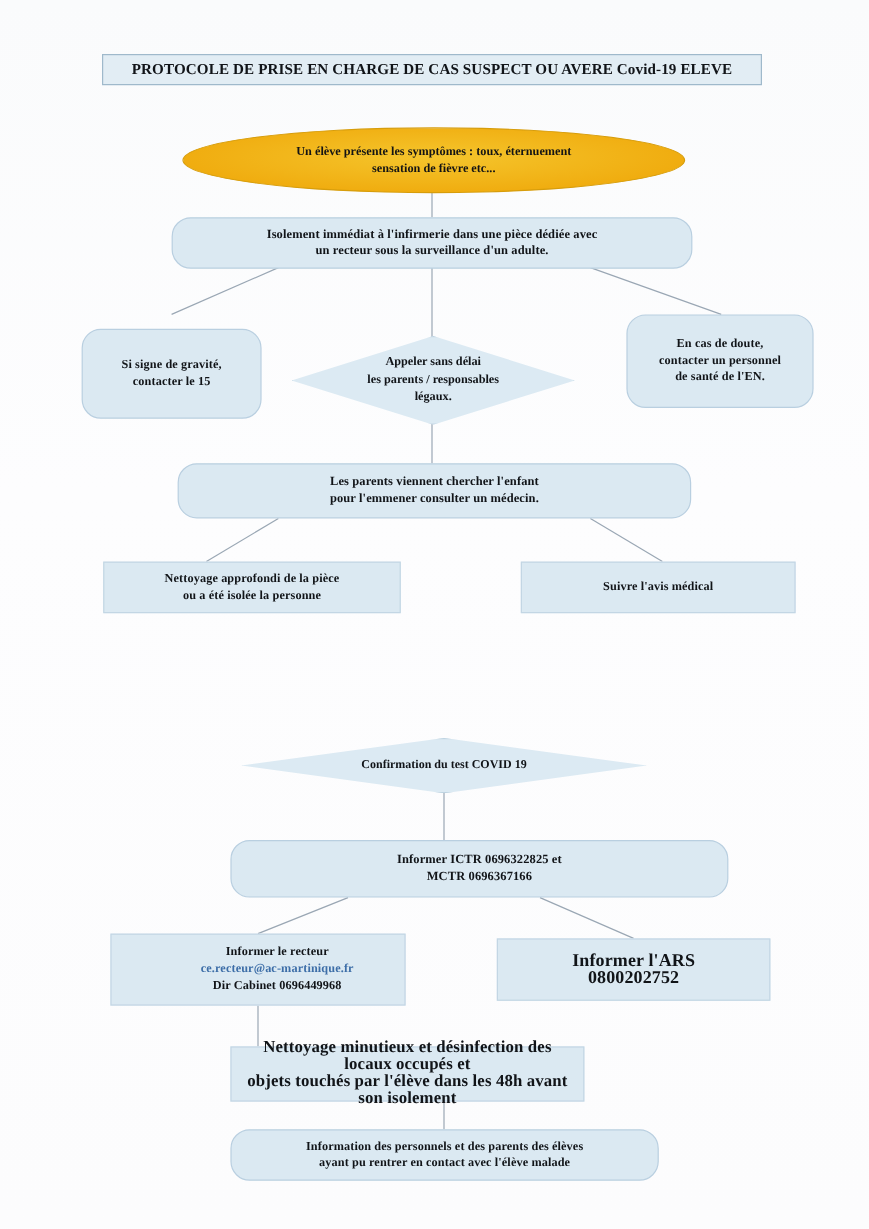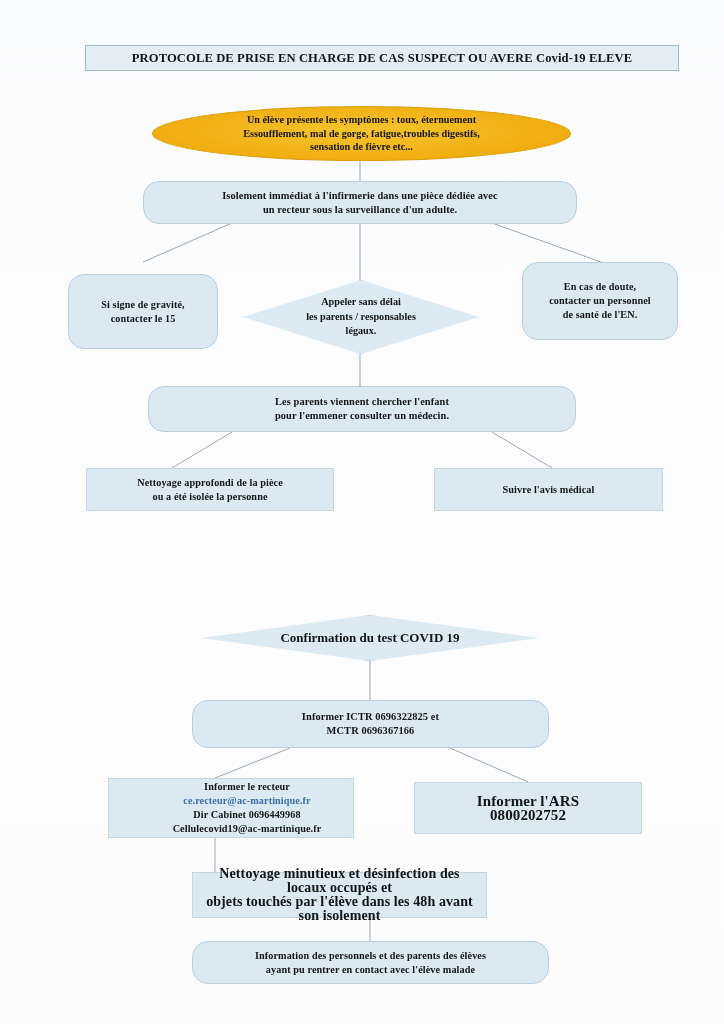--- a/index.html
+++ b/index.html
@@ -130,28 +130,27 @@
 
   <line x1="290" y1="748" x2="215" y2="778"></line>
 
   <line x1="450" y1="748" x2="528" y2="782"></line>
 
   <line x1="215" y1="838" x2="215" y2="872"></line>
 
   <line x1="370" y1="918" x2="370" y2="941"></line>
 </svg>
 
-<div class="node box-title" style="left:85px; top:45px; width:594px; height:26px; font-size:12.6px;">
+<div class="node box-title" style="left:85px; top:45px; width:550px; height:26px; font-size:12.6px;">
   <span class="txt">PROTOCOLE DE PRISE EN CHARGE DE CAS SUSPECT OU AVERE Covid-19 ELEVE</span>
 </div>
 
 <div class="ellipse" style="left:152px; top:106px; width:417px; height:53px; font-size:10.2px; line-height:13.5px;">
   <span class="txt">
     <span class="line-blk">Un élève présente les symptômes : toux, éternuement</span>
-    <span class="line-blk">Essoufflement, mal de gorge, fatigue,troubles digestifs,</span>
     <span class="line-blk">sensation de fièvre etc...</span>
   </span>
 </div>
 
 <div class="node box-round" style="left:143px; top:181px; width:434px; height:43px; font-size:10.4px; line-height:14px;">
   <span class="txt">
     <span class="line-blk">Isolement immédiat à l'infirmerie dans une pièce dédiée avec</span>
     <span class="line-blk">un recteur sous la surveillance d'un adulte.</span>
   </span>
 </div>
@@ -193,40 +192,39 @@
     <span class="line-blk">ou a été isolée la personne</span>
   </span>
 </div>
 
 <div class="node box-square" style="left:434px; top:468px; width:229px; height:43px; font-size:10.2px; line-height:14px;">
   <span class="txt">
     <span class="line-blk">Suivre l'avis médical</span>
   </span>
 </div>
 
-<div class="diamond" style="left:201px; top:615px; width:338px; height:46px; font-size:13px; line-height:14px;">
+<div class="diamond" style="left:201px; top:615px; width:338px; height:46px; font-size:10px; line-height:14px;">
   <span class="shape"></span>
   <span class="txt">
     <span class="line-blk">Confirmation du test COVID 19</span>
   </span>
 </div>
 
-<div class="node box-round" style="left:192px; top:700px; width:357px; height:48px; font-size:10.4px; line-height:14px;">
+<div class="node box-round" style="left:192px; top:700px; width:415px; height:48px; font-size:10.4px; line-height:14px;">
   <span class="txt">
     <span class="line-blk">Informer ICTR 0696322825 et</span>
     <span class="line-blk">MCTR 0696367166</span>
   </span>
 </div>
 
-<div class="node box-square" style="left:108px; top:778px; width:246px; height:60px; font-size:10.2px; line-height:14px;padding-left:32px;">
+<div class="node box-square" style="left:92px; top:778px; width:246px; height:60px; font-size:10.2px; line-height:14px;padding-left:32px;">
   <span class="txt">
     <span class="line-blk">Informer le recteur</span>
     <span class="line-blk link">ce.recteur@ac-martinique.fr</span>
     <span class="line-blk">Dir Cabinet 0696449968</span>
-    <span class="line-blk">Cellulecovid19@ac-martinique.fr</span>
   </span>
 </div>
 
 <div class="node box-square" style="left:414px; top:782px; width:228px; height:52px; font-size:15px; line-height:14px;">
   <span class="txt">
     <span class="line-blk">Informer l'ARS</span>
     <span class="line-blk">0800202752</span>
   </span>
 </div>
 

